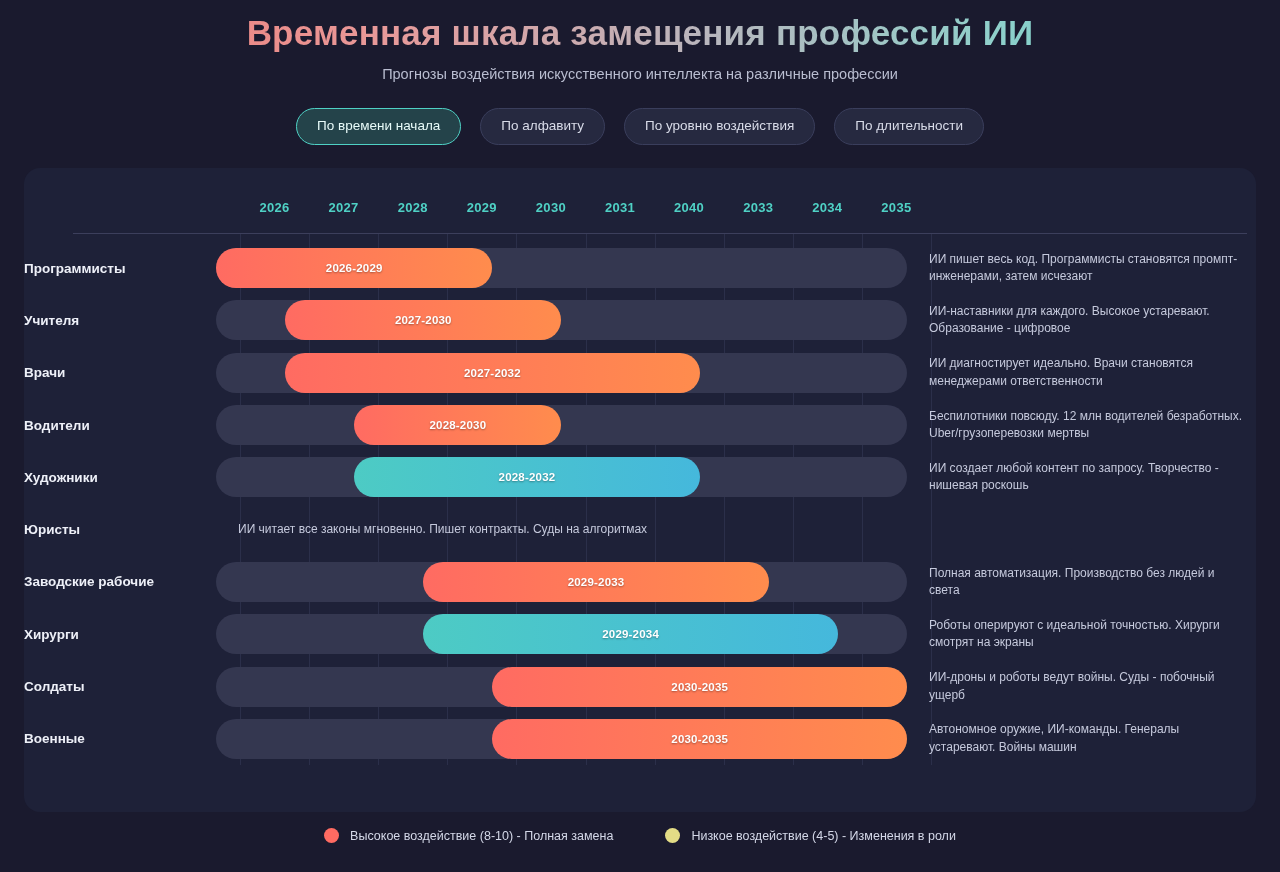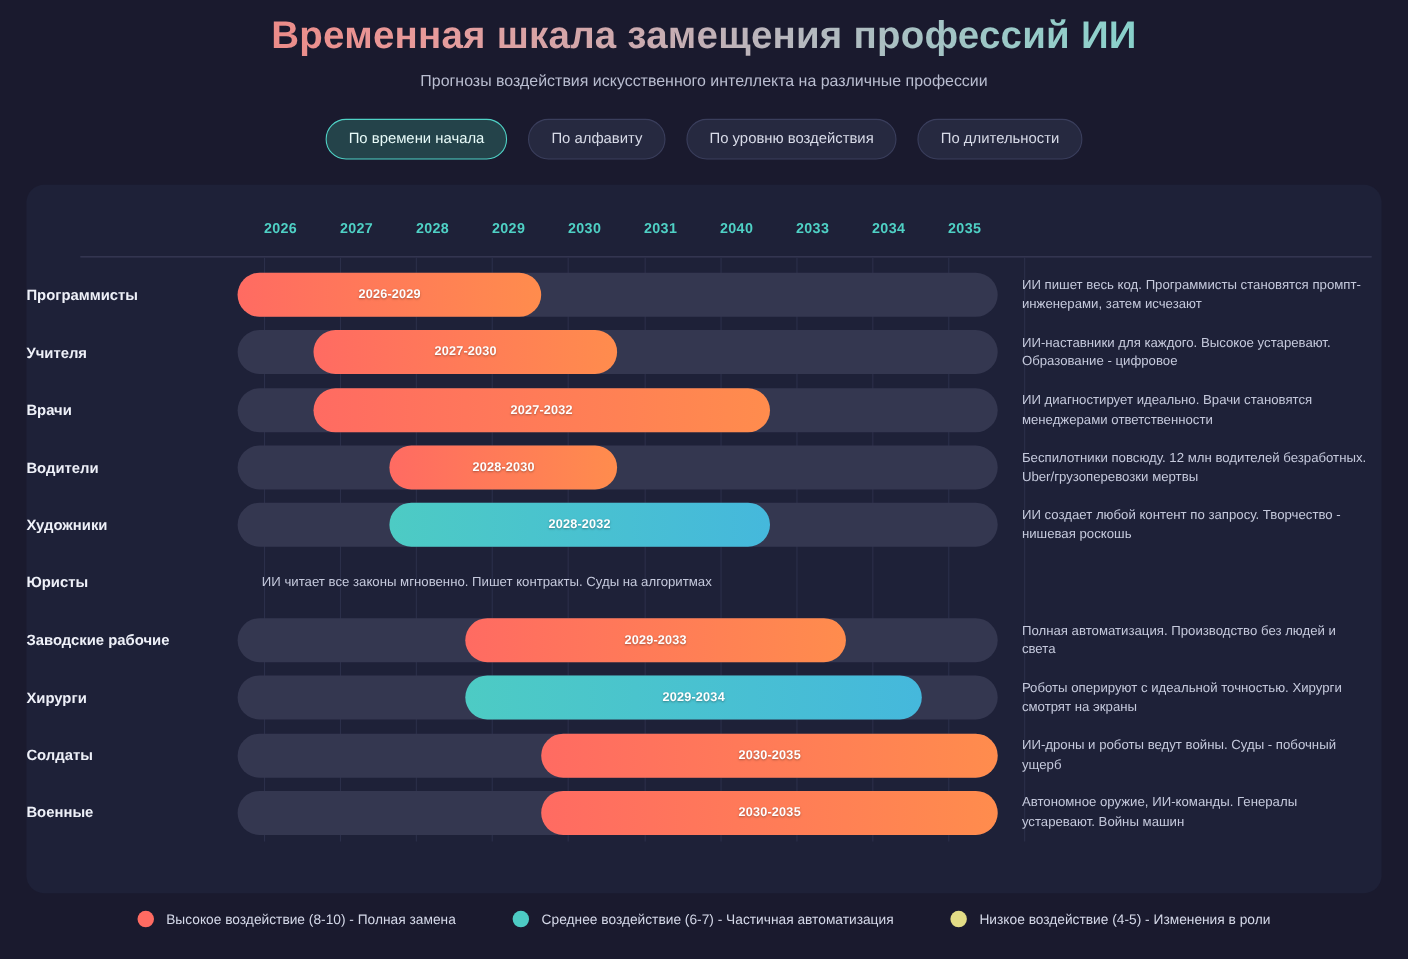--- a/index.html
+++ b/index.html
@@ -71,21 +71,21 @@
   }
   .axis-inner {
     position: relative;
     width: 691px; height: 40px;
     margin-left: 21px;
   }
   .year {
     position: absolute;
     top: 6px;
     width: 69px;
-    text-align: left;
+    text-align: center;
     font-size: 13px;
     font-weight: 700;
     color: #4fd1c5;
     letter-spacing: .3px;
   }
   .axis-rule {
     position: absolute;
     left: 49px; top: 65px;
     width: 1174px; height: 1px;
     background: #3c3f5c;
@@ -285,21 +285,17 @@
         </div>
       </div>
   </div>
 
   <div class="legend" id="legend">
       <div class="legend-item">
         <span class="legend-dot" style="background: rgb(255, 107, 98);"></span>
         <span class="legend-label">Высокое воздействие (8-10) - Полная замена</span>
       </div>
       <div class="legend-item">
-        <span class="legend-dot" style="background: rgb(77, 203, 196);"></span>
-        <span class="legend-label">Среднее воздействие (6-7) - Частичная автоматизация</span>
-      </div>
-      <div class="legend-item">
         <span class="legend-dot" style="background: rgb(227, 220, 134);"></span>
         <span class="legend-label">Низкое воздействие (4-5) - Изменения в роли</span>
       </div>
     </div>
 </div>
 
 </body></html>

